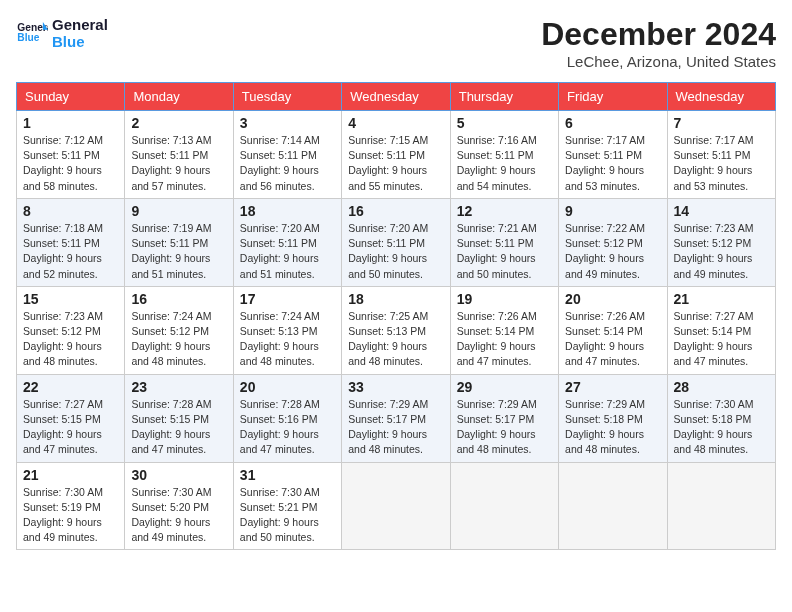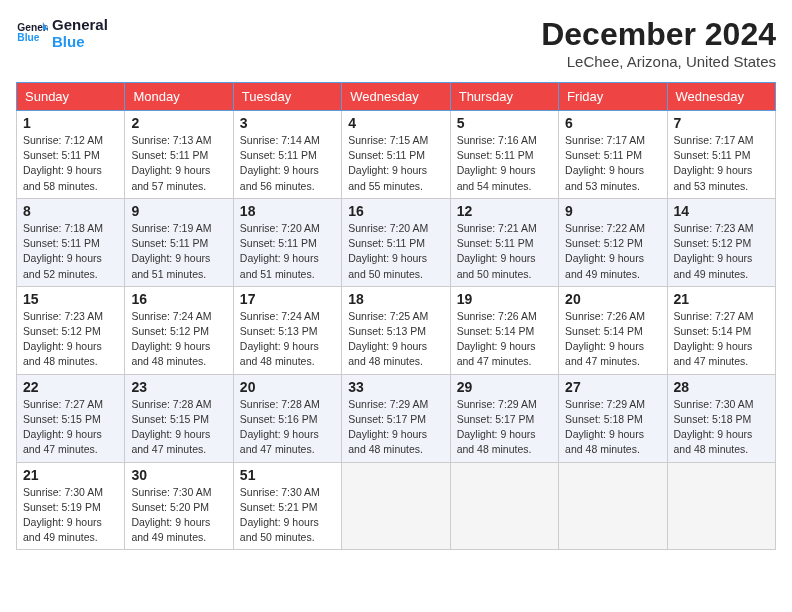--- a/index.html
+++ b/index.html
@@ -235,21 +235,21 @@
       <tr>
         <td>
           <span class="day-num">21</span>
           <div class="day-info">Sunrise: 7:30 AM<br>Sunset: 5:19 PM<br>Daylight: 9 hours<br>and 49 minutes.</div>
         </td>
         <td>
           <span class="day-num">30</span>
           <div class="day-info">Sunrise: 7:30 AM<br>Sunset: 5:20 PM<br>Daylight: 9 hours<br>and 49 minutes.</div>
         </td>
         <td>
-          <span class="day-num">51</span>
+          <span class="day-num">31</span>
           <div class="day-info">Sunrise: 7:30 AM<br>Sunset: 5:21 PM<br>Daylight: 9 hours<br>and 50 minutes.</div>
         </td>
         <td class="empty"></td>
         <td class="empty"></td>
         <td class="empty"></td>
         <td class="empty"></td>
       </tr>
     </tbody>
 </table>
 

